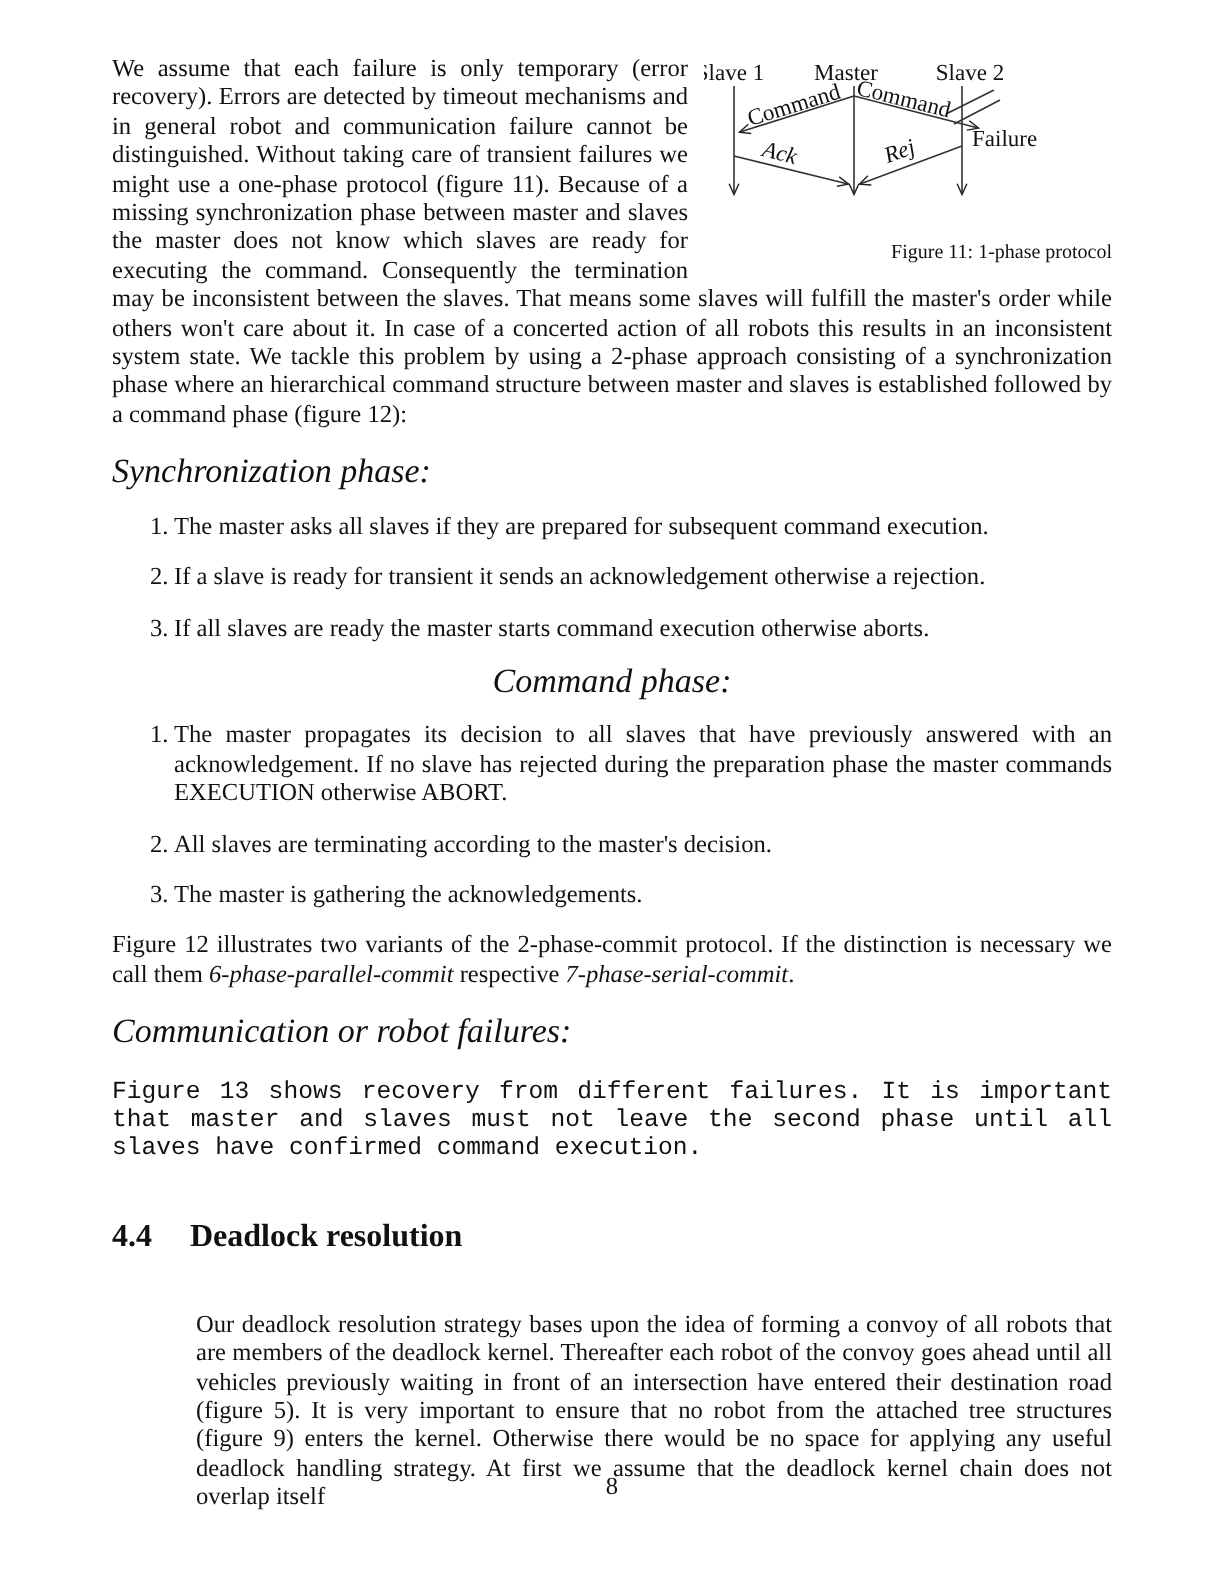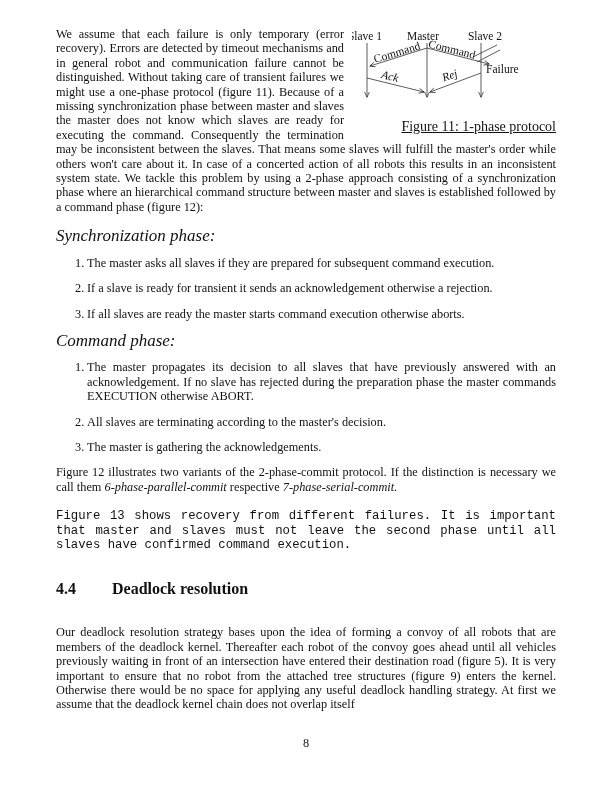--- a/index.html
+++ b/index.html
@@ -15,33 +15,33 @@
     overflow: hidden;
   }
   .content { position: absolute; left: 56px; top: 27px; width: 500px; }
   p.body { text-align: justify; }
   .figure {
     float: right;
     width: 204px;
     margin: 1px 0 4px 8px;
     text-align: right;
   }
-  .fig-caption { margin-top: 11px; font-size: 14px; white-space: nowrap; text-decoration: underline; }
+  .fig-caption { margin-top: 11px; font-size: 10px; white-space: nowrap; }
   .phase-heading { font-style: italic; margin-top: 15px; font-weight: normal; font-size: 17px; }
   .enum { margin-top: 12px; }
   .enum .li { display: flex; margin-top: 11px; }
   .enum .li:first-child { margin-top: 0; }
   .enum .num { flex: 0 0 31px; padding-left: 19px; }
   .enum .itxt { flex: 1 1 auto; text-align: justify; }
   .mt11 { margin-top: 11px; }
-  .mt13 { margin-top: 13px; }
+  .mt13 { margin-top: 13px; text-align: center; }
   .mt15 { margin-top: 15px; font-family: Liberation Mono, monospace; }
   .sec-heading { margin-top: 27px; font-size: 16px; font-weight: bold; line-height: 20px; }
-  .sec-num { margin-right: 36px; text-align: center; }
-  .mt26 { margin-top: 26px; }
+  .sec-num { margin-right: 19px; text-align: center; }
+  .mt26 { margin-top: 26px; margin-left: 42px; }
   .pageno {
     position: absolute; top: 736px; left: 56px; width: 500px;
     text-align: center; font-size: 12.3px;
   }
   svg text { font-family: "Liberation Serif", serif; }
 </style>
 </head>
 <body>
 
 <div class="page">
@@ -110,20 +110,21 @@
       <div class="li">
         <span class="num">3.</span>
         <span class="itxt">The master is gathering the acknowledgements.</span>
       </div>
     </div>
 
     <p class="body mt11">
       <span>Figure 12 illustrates two variants of the 2-phase-commit protocol. If the distinction is necessary we call them </span><i>6-phase-parallel-commit</i><span> respective </span><i>7-phase-serial-commit</i><span>.</span>
     </p>
 
+    <div class="phase-heading">Communication or robot failures:</div>
     <p class="body mt15">Figure 13 shows recovery from different failures. It is important that master and slaves must not leave the second phase until all slaves have confirmed command execution.</p>
 
     <h2 class="sec-heading">
       <span class="sec-num">4.4</span><span>Deadlock resolution</span>
     </h2>
 
     <p class="body mt26">Our deadlock resolution strategy bases upon the idea of forming a convoy of all robots that are members of the deadlock kernel. Thereafter each robot of the convoy goes ahead until all vehicles previously waiting in front of an intersection have entered their destination road (figure 5). It is very important to ensure that no robot from the attached tree structures (figure 9) enters the kernel. Otherwise there would be no space for applying any useful deadlock handling strategy. At first we assume that the deadlock kernel chain does not overlap itself</p>
   </div>
 
   <div class="pageno">8</div>

